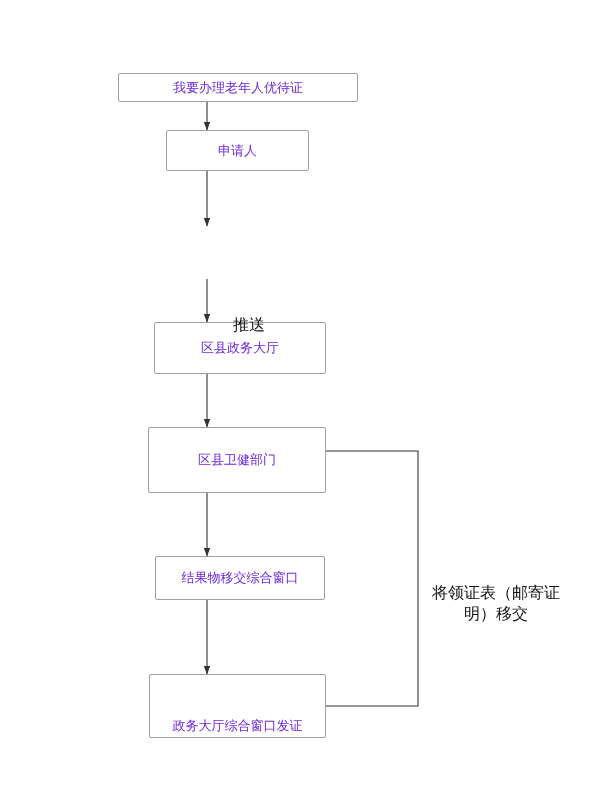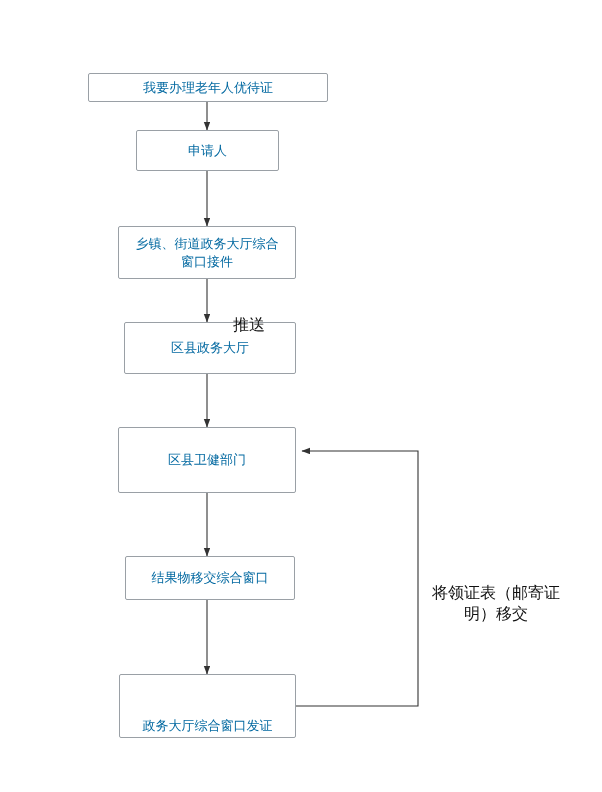--- a/index.html
+++ b/index.html
@@ -25,22 +25,23 @@
     box-sizing: border-box;
     border: 1px solid #9aa0a6;
     background: #ffffff;
     border-radius: 2px;
     display: flex;
     align-items: center;
     justify-content: center;
     text-align: center;
     font-size: 13px;
     line-height: 1.35;
-    color: #0369a1;
+    color: #6d28d9;
     padding: 2px 6px;
+    margin-left: 30px;
   }
   .node span {
     display: block;
     white-space: pre-line;
   }
   .edge-label {
     position: absolute;
     font-size: 16px;
     line-height: 1.35;
     color: #111111;
@@ -84,24 +85,20 @@
   </svg>
 
   <div class="node" style="left:88px; top:73px; width:240px; height:29px;">
     <span>我要办理老年人优待证</span>
   </div>
 
   <div class="node" style="left:136px; top:130px; width:143px; height:41px;">
     <span>申请人</span>
   </div>
 
-  <div class="node" style="left:118px; top:226px; width:178px; height:53px;">
-    <span>乡镇、街道政务大厅综合
-窗口接件</span>
-  </div>
 
   <div class="node" style="left:124px; top:322px; width:172px; height:52px;">
     <span>区县政务大厅</span>
   </div>
 
   <div class="node" style="left:118px; top:427px; width:178px; height:66px;">
     <span>区县卫健部门</span>
   </div>
 
   <div class="node" style="left:125px; top:556px; width:170px; height:44px;">

